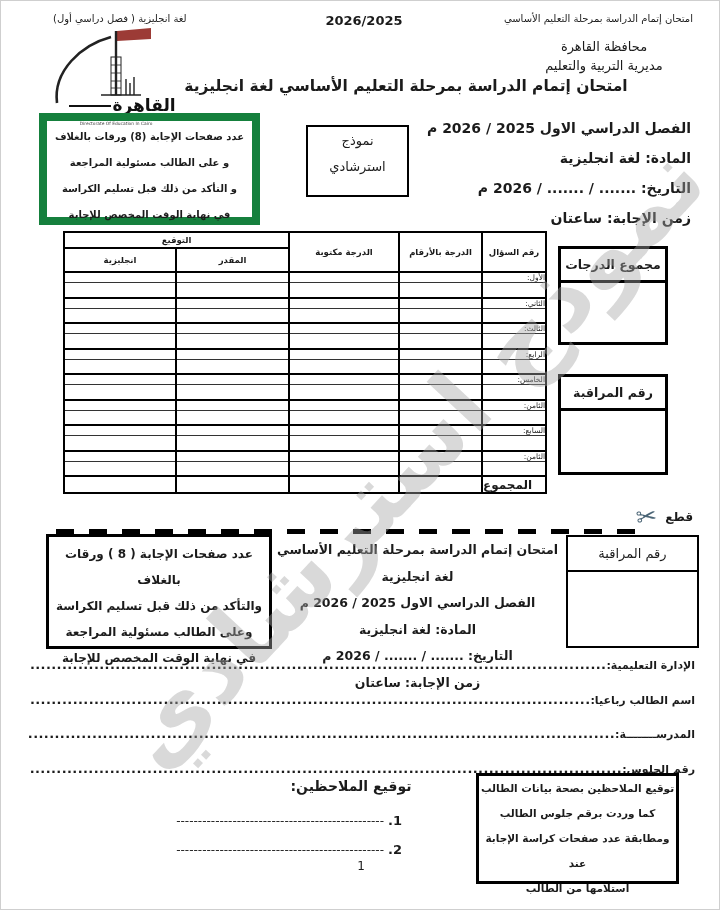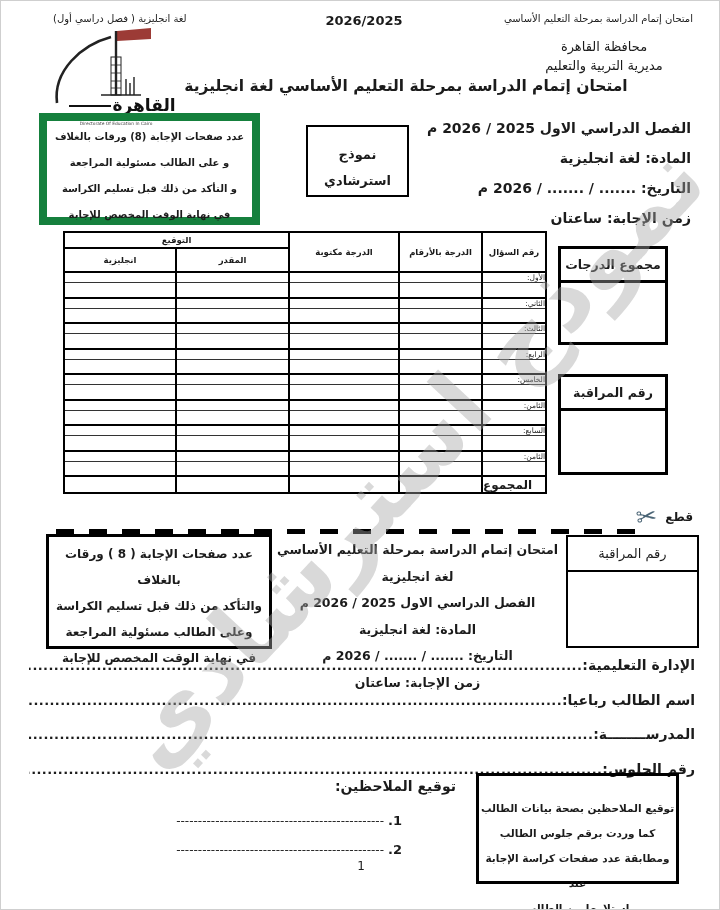--- a/index.html
+++ b/index.html
@@ -20,21 +20,21 @@
 
   .authority{top:36px;right:30px;width:170px;text-align:center;font-size:13px;line-height:19px}
 
   .logo{top:26px;left:40px;width:150px;height:98px}
 
   .main-title{top:76px;left:170px;width:470px;text-align:center;font-size:15.5px;font-weight:bold}
 
   .exam-info{top:112px;right:28px;text-align:right;font-size:14px;font-weight:bold;line-height:30px}
 
   .model-box{top:124px;left:305px;width:103px;height:72px;border:2px solid #000;
-             font-size:13px;font-weight:bold;text-align:center;line-height:26px;padding-top:15px}
+             font-size:13px;font-weight:normal;text-align:center;line-height:26px;padding-top:1px}
 
   .notice-box{top:112px;left:38px;width:221px;height:112px;border:8px solid #15803d;
               font-size:10px;font-weight:bold;text-align:center;line-height:26px;padding-top:3px}
 
   
   .grades{top:230px;left:62px}
   table{border-collapse:collapse;table-layout:fixed;width:482px;direction:rtl}
   th,td{border:2px solid #000;padding:0;overflow:hidden}
   th{font-size:8.5px;font-weight:bold;text-align:center}
   tr.h1{height:16px} tr.h2{height:24px}
@@ -61,27 +61,27 @@
   .slip-monitor{top:534px;left:565px;width:133px}
   .slip-monitor .hd{border:2px solid #000;font-size:13px;text-align:center;padding:9px 0}
   .slip-monitor .bd{border:2px solid #000;border-top-width:0;height:76px}
   .slip-info{top:536px;left:268px;width:297px;text-align:center;font-size:12.5px;font-weight:bold;line-height:26.5px}
   .slip-notice{top:533px;left:45px;width:226px;height:115px;border:3px solid #000;
                font-size:12px;font-weight:bold;text-align:center;line-height:26px;padding-top:4px}
 
   
   .fields{top:656px;left:28px;width:666px}
   .field{display:flex;direction:rtl;align-items:baseline;height:34.5px}
-  .field .lbl{font-size:14px;font-weight:bold;white-space:nowrap}
+  .field .lbl{font-size:11px;font-weight:bold;white-space:nowrap}
   .field .dots{flex:1;overflow:hidden;font-size:13px;font-weight:bold;white-space:nowrap;letter-spacing:.4px}
 
   
   .note-box{top:772px;left:475px;width:203px;height:111px;border:3px solid #000;
-            font-size:10.5px;font-weight:bold;text-align:center;line-height:25px;padding-top:20px}
-  .sig-title{top:777px;left:245px;width:210px;font-size:14px;font-weight:bold}
+            font-size:10.5px;font-weight:bold;text-align:center;line-height:25px;padding-top:0}
+  .sig-title{top:777px;left:245px;width:210px;text-align:center;font-size:14px;font-weight:bold}
   .sig-lines{top:812px;left:135px;width:266px}
   .sig-line{display:flex;direction:rtl;align-items:baseline;gap:4px;height:29px}
   .sig-line .num{font-size:13px;font-weight:bold}
   .sig-line .dashes{flex:1;overflow:hidden;font-size:12px;white-space:nowrap;color:#2a2a2a}
   .pagenum{top:858px;left:340px;width:40px;text-align:center;font-size:12px}
 </style>
 </head>
 <body>
 
 <div class="page">

